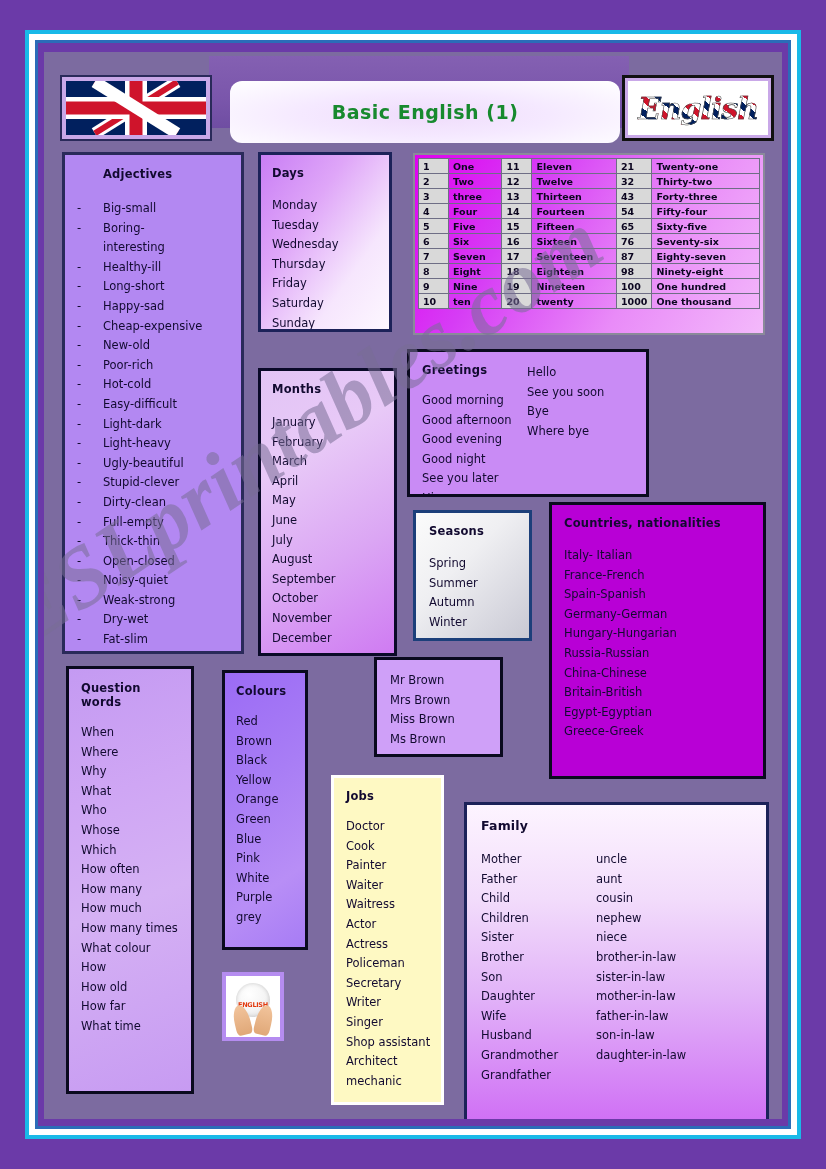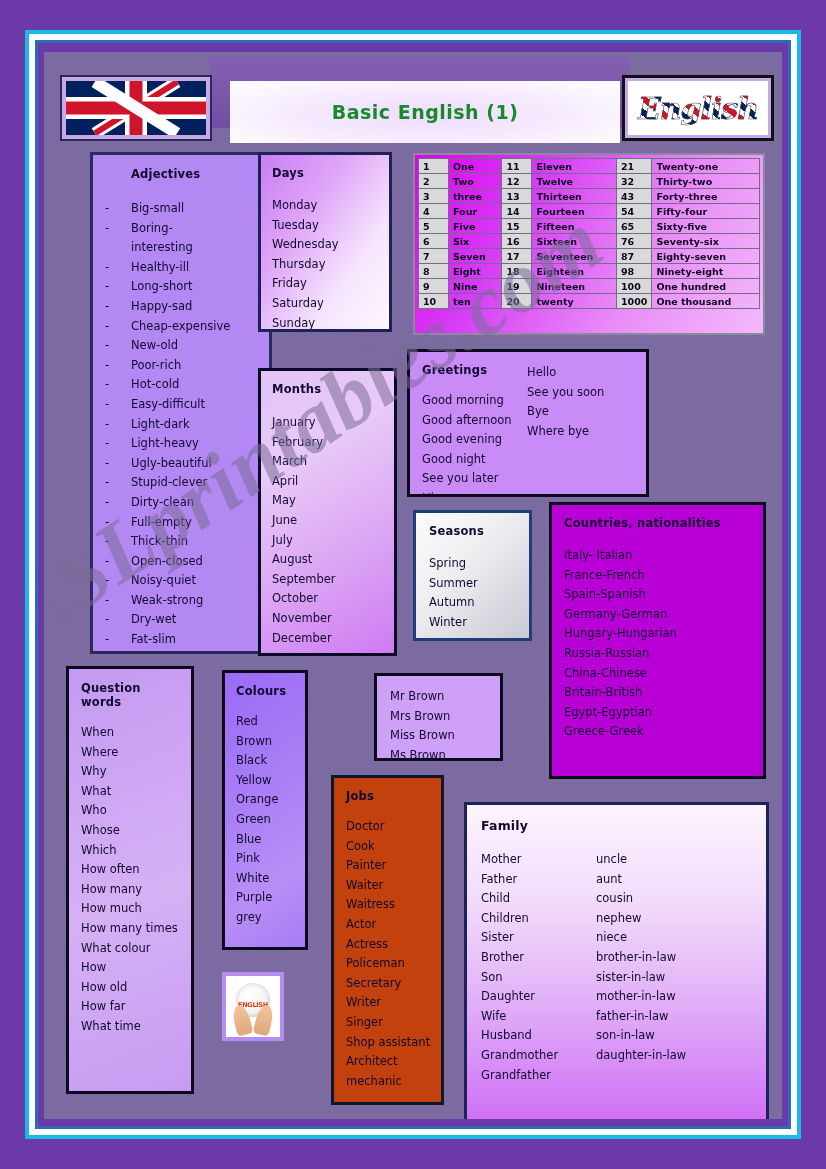--- a/index.html
+++ b/index.html
@@ -100,21 +100,21 @@
   .flag .d2 { transform: translateX(-50%) rotate(-58deg); }
   .flag .cross-v { position:absolute; left:50%; top:0; width:22px; height:100%; background:#fff; transform:translateX(-50%); }
   .flag .cross-h { position:absolute; top:50%; left:0; height:22px; width:100%; background:#fff; transform:translateY(-50%); }
   .flag .cross-v2 { position:absolute; left:50%; top:0; width:13px; height:100%; background:#cf142b; transform:translateX(-50%); }
   .flag .cross-h2 { position:absolute; top:50%; left:0; height:13px; width:100%; background:#cf142b; transform:translateY(-50%); }
 
   .title-plate {
     position: absolute;
     left: 186px; top: 29px;
     width: 390px; height: 62px;
-    border-radius: 0;
+    border-radius: 12px;
     background: radial-gradient(ellipse at 50% 55%, #efdcfb 0%, #f5e9ff 45%, #ffffff 100%);
     display: flex; align-items: center; justify-content: center;
     z-index: 7;
   }
   .title-plate span {
     font-family: "DejaVu Sans", sans-serif;
     font-size: 19px; font-weight: bold;
     color: #178a2e;
     letter-spacing: 0.5px;
   }
@@ -170,21 +170,20 @@
   }
   .dash-list li { display: flex; }
   .dash-list .dash { width: 26px; flex: 0 0 26px; }
 
   
   #box-adjectives {
     left: 18px; top: 100px; width: 182px; height: 502px;
     background: #b388f2;
     border: 3px solid #2a2a5a;
     padding: 12px 10px 0 12px;
-    margin-left: 28px;
   }
   #box-adjectives h3 { margin-left: 26px; margin-bottom: 18px; }
 
   #box-days {
     left: 214px; top: 100px; width: 134px; height: 180px;
     background: linear-gradient(125deg,#c97ef5 0%, #dfa6f8 35%, #f6e6fd 70%, #fdf7ff 100%);
     border: 3px solid #1c2259;
     padding: 11px 0 0 11px;
   }
   #box-days h3 { margin-bottom: 16px; }
@@ -239,45 +238,44 @@
 
   #box-countries {
     left: 505px; top: 450px; width: 217px; height: 277px;
     background: #b800d6;
     border: 3px solid #0a0a1e;
     padding: 11px 0 0 12px;
   }
   #box-countries h3 { margin-bottom: 16px; }
 
   #box-titles {
-    left: 330px; top: 605px; width: 129px; height: 88px;
+    left: 330px; top: 605px; width: 129px; height: 100px;
     background: #cfa0f8;
     border: 3px solid #0a0a1e;
     padding: 11px 0 0 13px;
-    margin-top: 16px;
   }
 
   #box-question {
     left: 22px; top: 614px; width: 128px; height: 428px;
     background: linear-gradient(160deg,#c49af2 0%, #cfa6f4 30%, #d5b1f4 55%, #c79bf2 100%);
     border: 3px solid #0a0a1e;
     padding: 12px 17px 0 12px;
   }
 
   #box-colours {
     left: 178px; top: 618px; width: 86px; height: 280px;
     background: linear-gradient(145deg,#9b6bf5 0%, #a87df5 40%, #b88ef6 75%, #a77cf5 100%);
     border: 3px solid #0a0a1e;
     padding: 11px 0 0 11px;
   }
 
   #box-jobs {
     left: 287px; top: 723px; width: 113px; height: 330px;
-    background: #c2410c;
-    border: 3px solid #0f172a;
+    background: #fef9c3;
+    border: 3px solid #ffffff;
     padding: 11px 0 0 12px;
   }
 
   #box-family {
     left: 420px; top: 750px; width: 305px; height: 320px;
     background: linear-gradient(180deg,#fdf4ff 0%, #f2dcfb 30%, #e2b4f8 60%, #d071f5 100%);
     border: 3px solid #1c2259;
     padding: 13px 0 0 14px;
   }
   #box-family h3 { font-size: 12.5px; margin-bottom: 17px; }

